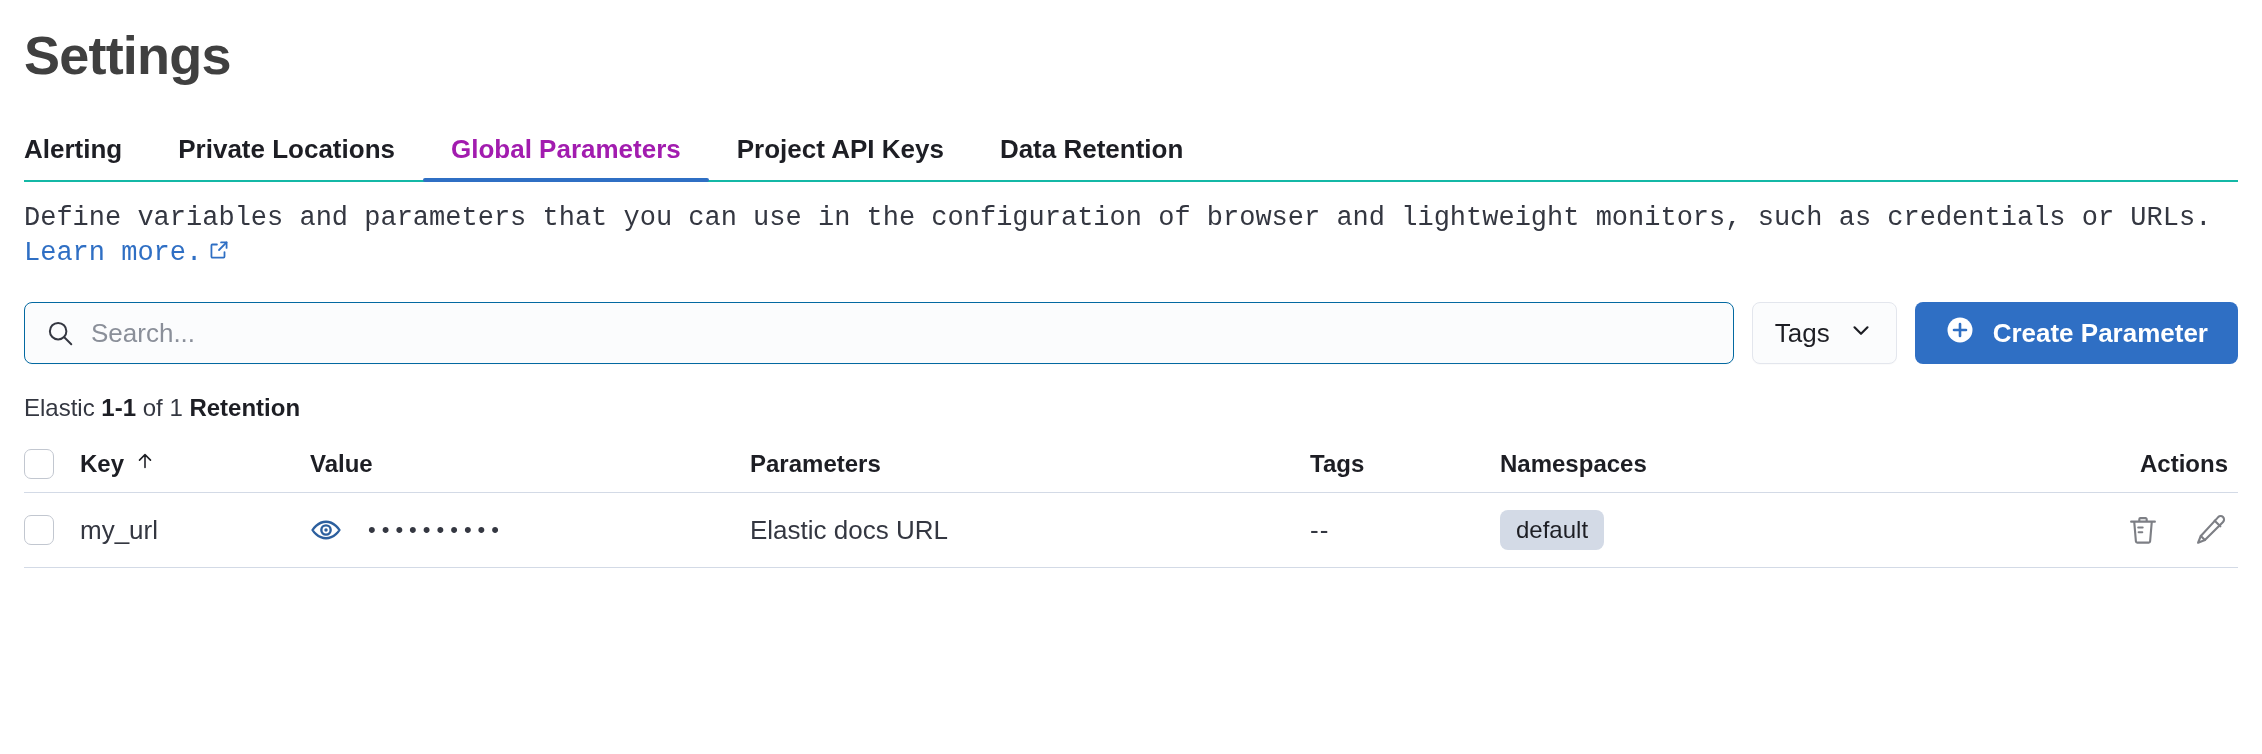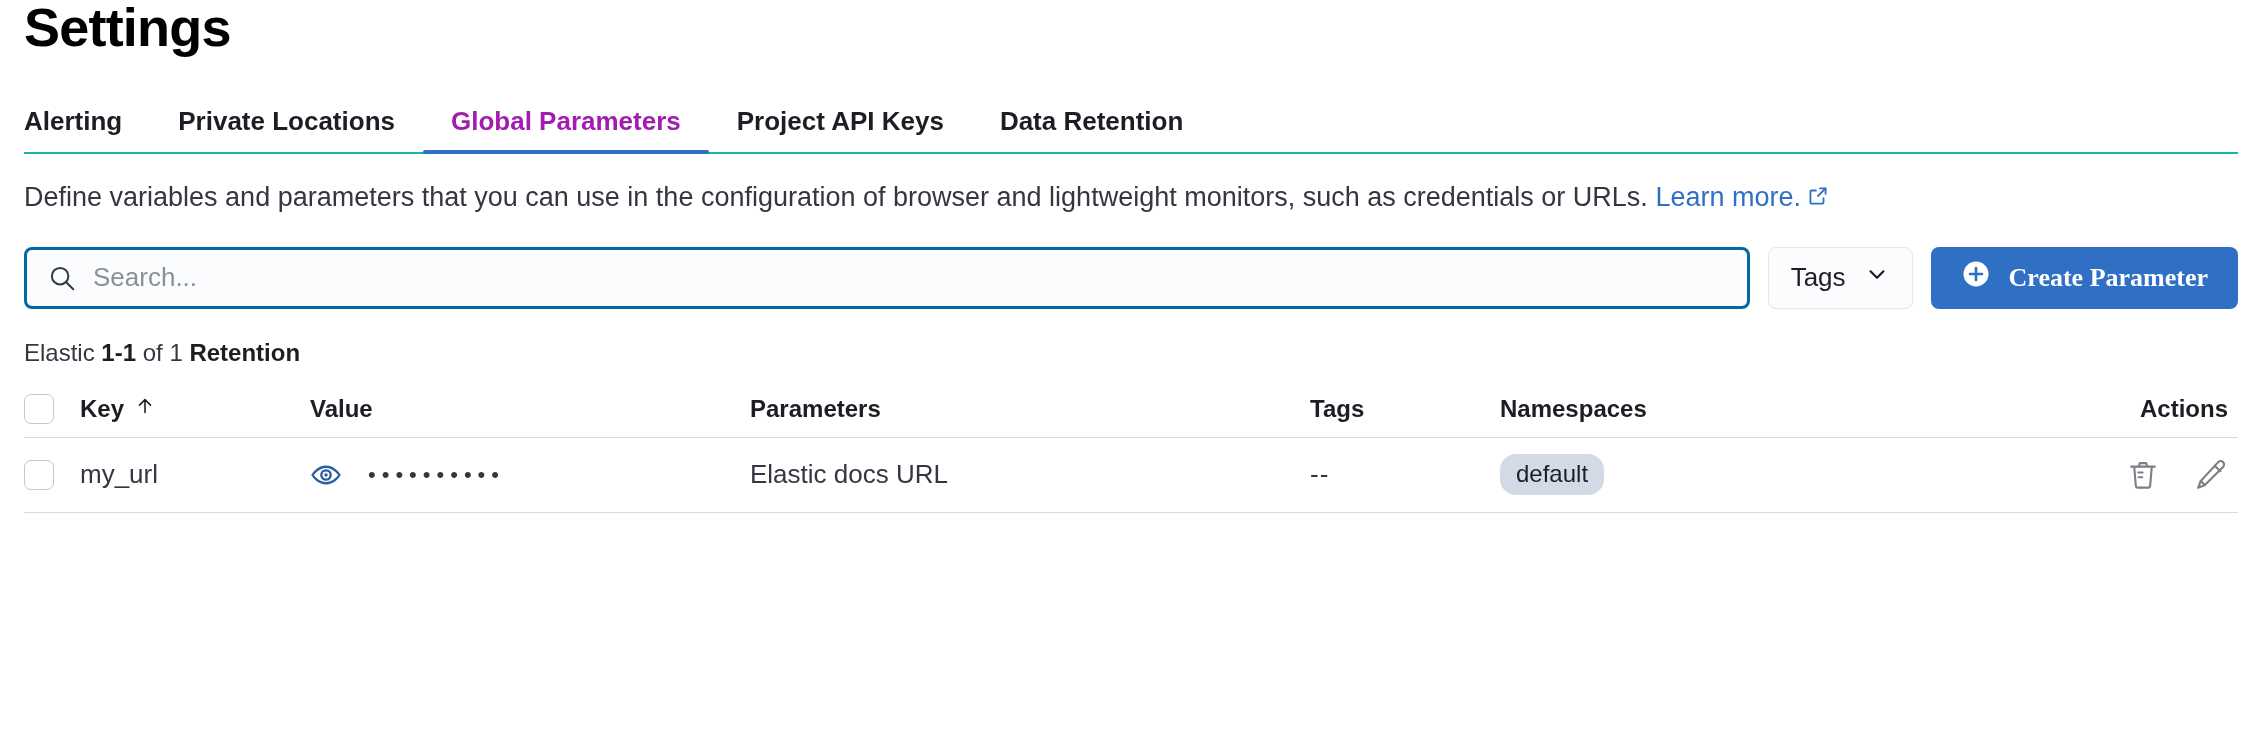--- a/index.html
+++ b/index.html
@@ -21,22 +21,23 @@
     background: #ffffff;
     box-sizing: border-box;
     padding: 0 24px;
   }
 
   
   .page-title {
     font-size: 54px;
     font-weight: bold;
     letter-spacing: -0.8px;
-    color: #000000;
+    color: #404040;
     margin: 0;
+    padding-top: 28px;
     line-height: 1.0;
   }
 
   
   .tabs {
     margin-top: 40px;
     display: flex;
     align-items: flex-end;
     gap: 0px;
     border-bottom: 2px solid #14b8a6;
@@ -63,25 +64,26 @@
     left: 0;
     right: 0;
     bottom: -2px;
     height: 4px;
     background: #2f6fc4;
     border-radius: 2px;
   }
 
   
   .description {
-    margin-top: 26px;
+    margin-top: 19px;
     font-size: 27px;
     line-height: 1.28;
     color: #343741;
     max-width: 2220px;
+    font-family: Liberation Mono, monospace;
   }
   .description .link {
     color: #2f6fc4;
     cursor: pointer;
     text-decoration: none;
   }
   .ext-icon {
     display: inline-block;
     vertical-align: baseline;
     margin-left: 6px;
@@ -93,21 +95,21 @@
   .controls {
     margin-top: 32px;
     display: flex;
     align-items: center;
     gap: 18px;
   }
   .search-box {
     flex: 1 1 auto;
     height: 62px;
     background: #fbfcfd;
-    border: 3px solid #0369a1;
+    border: 1px solid #0369a1;
     border-radius: 8px;
     display: flex;
     align-items: center;
     padding: 0 20px;
     box-sizing: border-box;
     box-shadow: 0 1px 1px rgba(0,0,0,0.02);
   }
   .search-icon { margin-right: 16px; flex: 0 0 auto; display:flex; }
   .search-input {
     border: none;
@@ -143,21 +145,21 @@
     height: 62px;
     background: #2f6fc4;
     border: none;
     border-radius: 8px;
     display: flex;
     align-items: center;
     gap: 18px;
     padding: 0 30px;
     cursor: pointer;
     color: #ffffff;
-    font-family: Liberation Serif, serif;
+    font-family: Liberation Sans, sans-serif;
     font-size: 26px;
     font-weight: bold;
     white-space: nowrap;
   }
 
   
   .showing {
     margin-top: 30px;
     font-size: 24px;
     color: #343741;
@@ -213,21 +215,21 @@
   .dots {
     letter-spacing: 6px;
     font-size: 22px;
     color: #343741;
     line-height: 1;
   }
 
   .badge {
     background: #d3dae6;
     color: #1d1e24;
-    border-radius: 16px;
+    border-radius: 8px;
     font-size: 24px;
     padding: 7px 16px;
     display: inline-block;
     line-height: 1.1;
   }
   .icon-btn { cursor: pointer; display: flex; }
   .dashes { color: #343741; font-size: 26px; letter-spacing: 1px; }
 </style>
 </head>
 <body>

